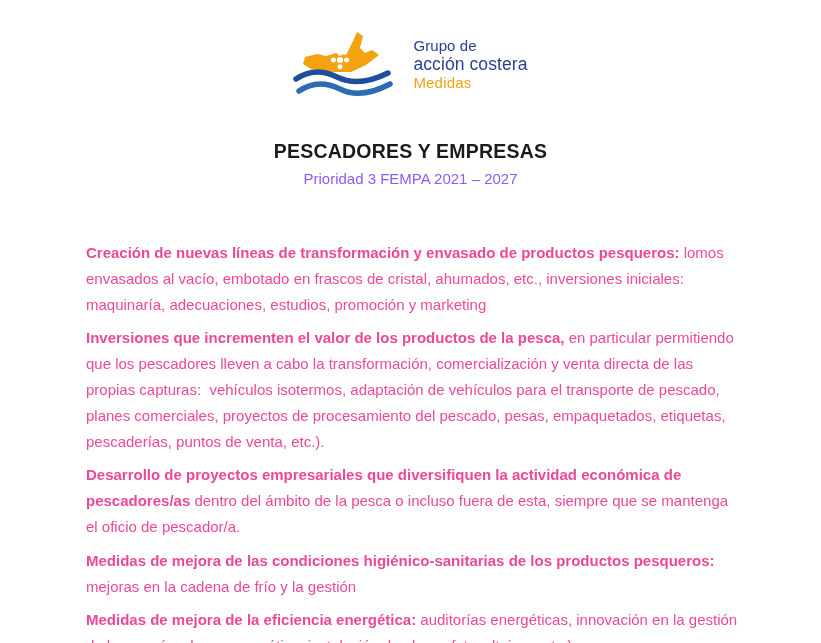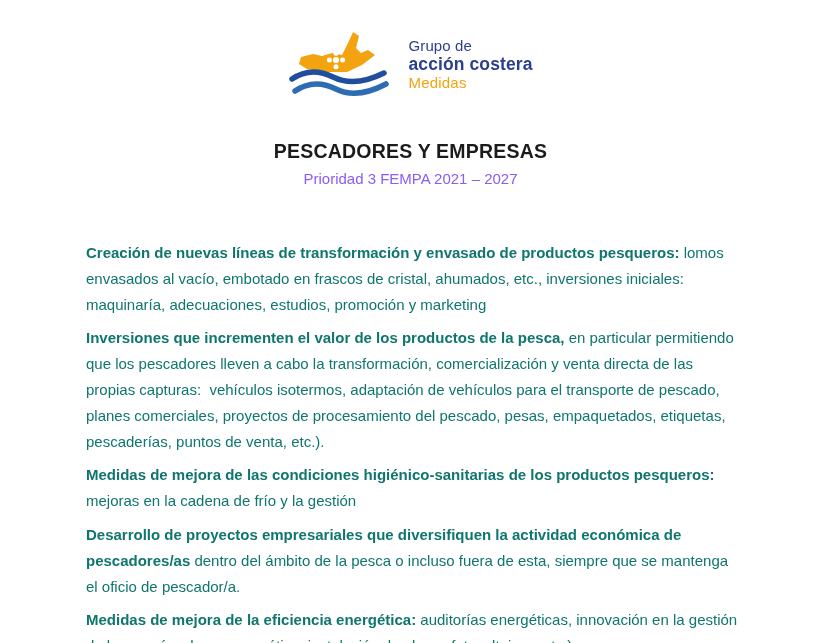--- a/index.html
+++ b/index.html
@@ -19,21 +19,21 @@
     display: flex;
     justify-content: center;
     align-items: center;
     gap: 20px;
     padding-top: 28px;
     height: 100px;
   }
   .logo-icon { display: block; }
   .logo-text { display: flex; flex-direction: column; justify-content: center; }
   .logo-grupo   { font-size: 15px; color: #2C3F8F; line-height: 17px; letter-spacing: 0.1px; }
-  .logo-accion  { font-size: 17.5px; font-weight: bold; color: #2C3F8F; line-height: 20px; letter-spacing: 0.1px; }
+  .logo-accion  { font-size: 17.5px; font-weight: normal; color: #2C3F8F; line-height: 20px; letter-spacing: 0.1px; }
   .logo-tenerife{ font-size: 15px; color: #F2A30F; line-height: 18px; letter-spacing: 0.2px; }
 
   
   .title-block { margin-top: 36px; text-align: center; }
   .title-line {
     font-size: 19.5px;
     font-weight: bold;
     line-height: 30px;
     color: #1b1b1b;
     letter-spacing: 0.2px;
@@ -47,21 +47,21 @@
 
   
   .content {
     margin: 50px 82px 0 86px;
   }
   p.para {
     margin: 0 0 8px 0;
     font-size: 15px;
     line-height: 25.8px;
     white-space: pre-wrap;
-    color: #0f766e;
+    color: #ec4899;
   }
   p.para strong { font-weight: bold; }
 </style>
 </head>
 <body>
 
 <div class="page">
 
   <div class="logo-row">
     <svg class="logo-icon" width="100" height="74" viewBox="0 0 100 74" aria-hidden="true">
@@ -86,20 +86,20 @@
   <div class="title-block">
     <div class="title-line">PESCADORES Y EMPRESAS</div>
     <div class="subtitle">Prioridad 3 FEMPA 2021 – 2027</div>
   </div>
 
   <div class="content">
     <p class="para"><strong>Creación de nuevas líneas de transformación y envasado de productos pesqueros:</strong><span> lomos envasados al vacío, embotado en frascos de cristal, ahumados, etc., inversiones iniciales: maquinaría, adecuaciones, estudios, promoción y marketing</span></p>
 
     <p class="para"><strong>Inversiones que incrementen el valor de los productos de la pesca,</strong><span> en particular permitiendo que los pescadores lleven a cabo la transformación, comercialización y venta directa de las propias capturas:  vehículos isotermos, adaptación de vehículos para el transporte de pescado, planes comerciales, proyectos de procesamiento del pescado, pesas, empaquetados, etiquetas, pescaderías, puntos de venta, etc.).</span></p>
 
+    <p class="para"><strong>Desarrollo de proyectos empresariales que diversifiquen la actividad económica de pescadores/as</strong><span> dentro del ámbito de la pesca o incluso fuera de esta, siempre que se mantenga el oficio de pescador/a.</span></p>
+
     <p class="para"><strong>Medidas de mejora de las condiciones higiénico-sanitarias de los productos pesqueros:</strong><span> mejoras en la cadena de frío y la gestión</span></p>
-
-    <p class="para"><strong>Desarrollo de proyectos empresariales que diversifiquen la actividad económica de pescadores/as</strong><span> dentro del ámbito de la pesca o incluso fuera de esta, siempre que se mantenga el oficio de pescador/a.</span></p>
 
     <p class="para"><strong>Medidas de mejora de la eficiencia energética:</strong><span> auditorías energéticas, innovación en la gestión de la energía, ahorro energético, instalación de placas fotovoltaicas, etc.).</span></p>
   </div>
 
 </div>
 
 </body></html>

